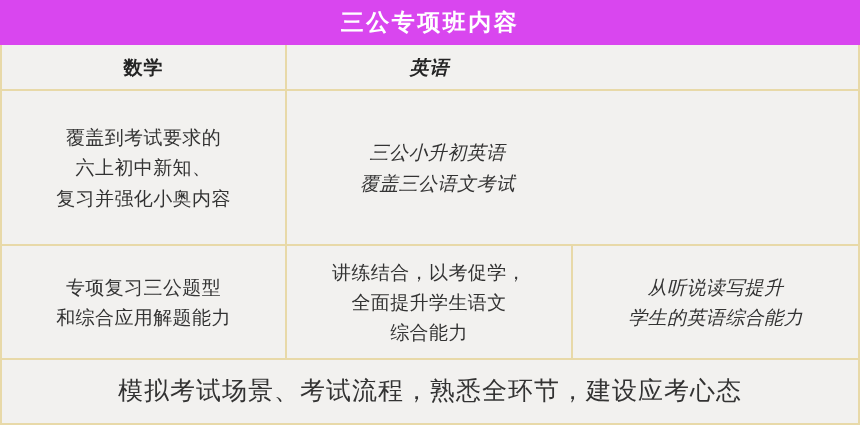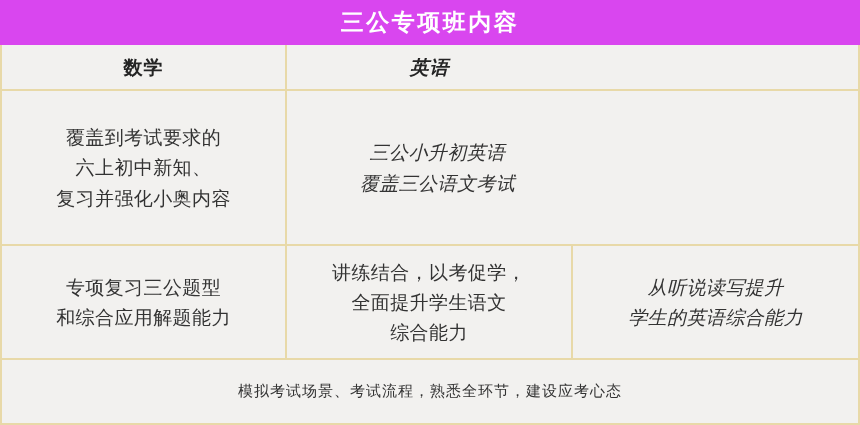--- a/index.html
+++ b/index.html
@@ -102,21 +102,21 @@
   .cell .body-text {
     font-size: 19px;
     font-weight: normal;
     color: #333333;
     line-height: 1.58;
     letter-spacing: 0.4px;
     white-space: pre-line;
   }
 
   .cell.footer-cell .body-text {
-    font-size: 15px;
+    font-size: 25px;
     letter-spacing: 1px;
     line-height: 1.3;
   }
 </style>
 </head>
 <body>
 
 <div class="course-table">
 
   <div class="title-bar">

